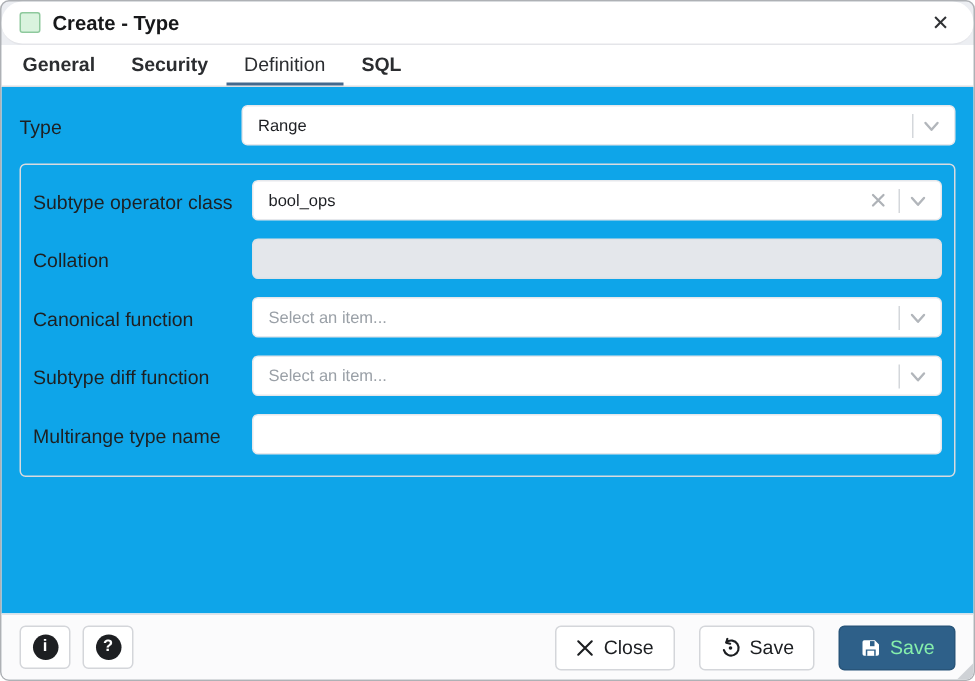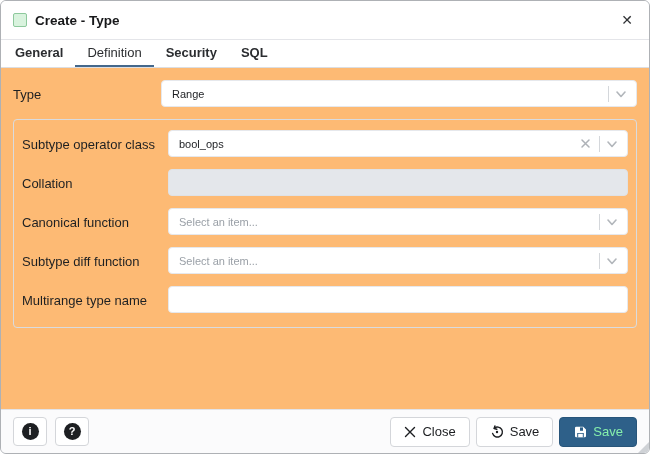--- a/index.html
+++ b/index.html
@@ -4,22 +4,22 @@
 <style>
   * { margin:0; padding:0; box-sizing:border-box; }
   html,body { width:650px; height:454px; background:#fff; font-family:"Liberation Sans", sans-serif; }
   .dialog {
     position:absolute; left:0; top:0; width:650px; height:454px;
     background:#eceef2; border:1px solid #aeb1b5; border-radius:6px;
     overflow:hidden; display:flex; flex-direction:column;
   }
   
   .titlebar {
-    height:39px; background:#fff; border-bottom:1px solid #e4e5e9;
-    display:flex; align-items:center; padding:8px 12px; flex:0 0 auto;
+    height:29px; background:#fff; border-bottom:1px solid #e4e5e9;
+    display:flex; align-items:center; padding:8px 12px; flex:0 0 auto;border-radius:14px;
   }
   .type-icon {
     width:14px; height:14px; background:#d9f3de; border:1px solid #8ec99d;
     border-radius:2px; margin-right:8px; flex:0 0 auto;
   }
   .title { font-size:13.5px; font-weight:bold; color:#17181a; }
   .close-x {
     margin-left:auto; width:20px; height:20px; display:flex; align-items:center;
     justify-content:center; cursor:pointer; color:#2f3134; font-size:14px;
   }
@@ -27,21 +27,21 @@
   .tabbar {
     height:28px; background:#fff; border-bottom:1px solid #dcdee2;
     display:flex; align-items:stretch; padding:0 2px; flex:0 0 auto;
   }
   .tab {
     padding:0 12px; display:flex; align-items:center; font-size:13px;
     color:#2b2d30; cursor:pointer; border-bottom:2.5px solid transparent;font-weight:bold;
   }
   .tab.active { border-bottom-color:#44688c; font-weight:400; }
   
-  .content { flex:1 1 auto; padding:12px 12px 0 12px; background:#fdba74; }
+  .content { flex:1 1 auto; padding:12px 12px 0 12px; background:#0ea5e9; }
   .row { display:flex; align-items:flex-start; margin-bottom:12px; }
   .row label {
     flex:0 0 148px; font-size:13px; color:#1e2022; padding-top:6px;
     line-height:18px; padding-right:8px;
   }
   .ctrl { flex:1 1 auto; position:relative; }
   .box {
     width:100%; height:27px; background:#fff; border:1px solid #e6e8ec;
     border-radius:4px; display:flex; align-items:center; overflow:hidden;
   }
@@ -69,21 +69,21 @@
   .icon-btn {
     width:34px; height:29px; background:#fff; border:1px solid #d4d6da;
     border-radius:4px; display:flex; align-items:center; justify-content:center;
     margin-right:8px; cursor:pointer;
   }
   .circle-glyph {
     width:17px; height:17px; border-radius:50%; background:#1d1f22; color:#fff;
     font-size:11px; font-weight:bold; display:flex; align-items:center;
     justify-content:center; line-height:1;
   }
-  .btn-group { margin-left:auto; display:flex; align-items:center; gap:6px; }
+  .btn-group { margin-left:auto; display:flex; align-items:center; gap:16px; }
   .btn {
     height:30px; background:#fff; border:1px solid #d4d6da; border-radius:4px;
     display:flex; align-items:center; justify-content:center; gap:6px;
     font-size:13px; color:#1c1e21; padding:0 13px; cursor:pointer;
     font-family:"Liberation Sans", sans-serif;
   }
   .btn.primary {
     background:#2e6089; border-color:#28557a; color:#86efac;
   }
   .resize-grip {
@@ -98,22 +98,22 @@
 <div class="dialog">
 
   <div class="titlebar">
     <span class="type-icon"></span>
     <span class="title">Create - Type</span>
     <span class="close-x">✕</span>
   </div>
 
   <div class="tabbar">
     <div class="tab">General</div>
+    <div class="tab">Security</div>
     <div class="tab active">Definition</div>
-    <div class="tab">Security</div>
     <div class="tab">SQL</div>
   </div>
 
   <div class="content">
 
     <div class="row">
       <label>Type</label>
       <div class="ctrl">
         <div class="box">
           <input type="text" readonly="" value="Range" style="">

